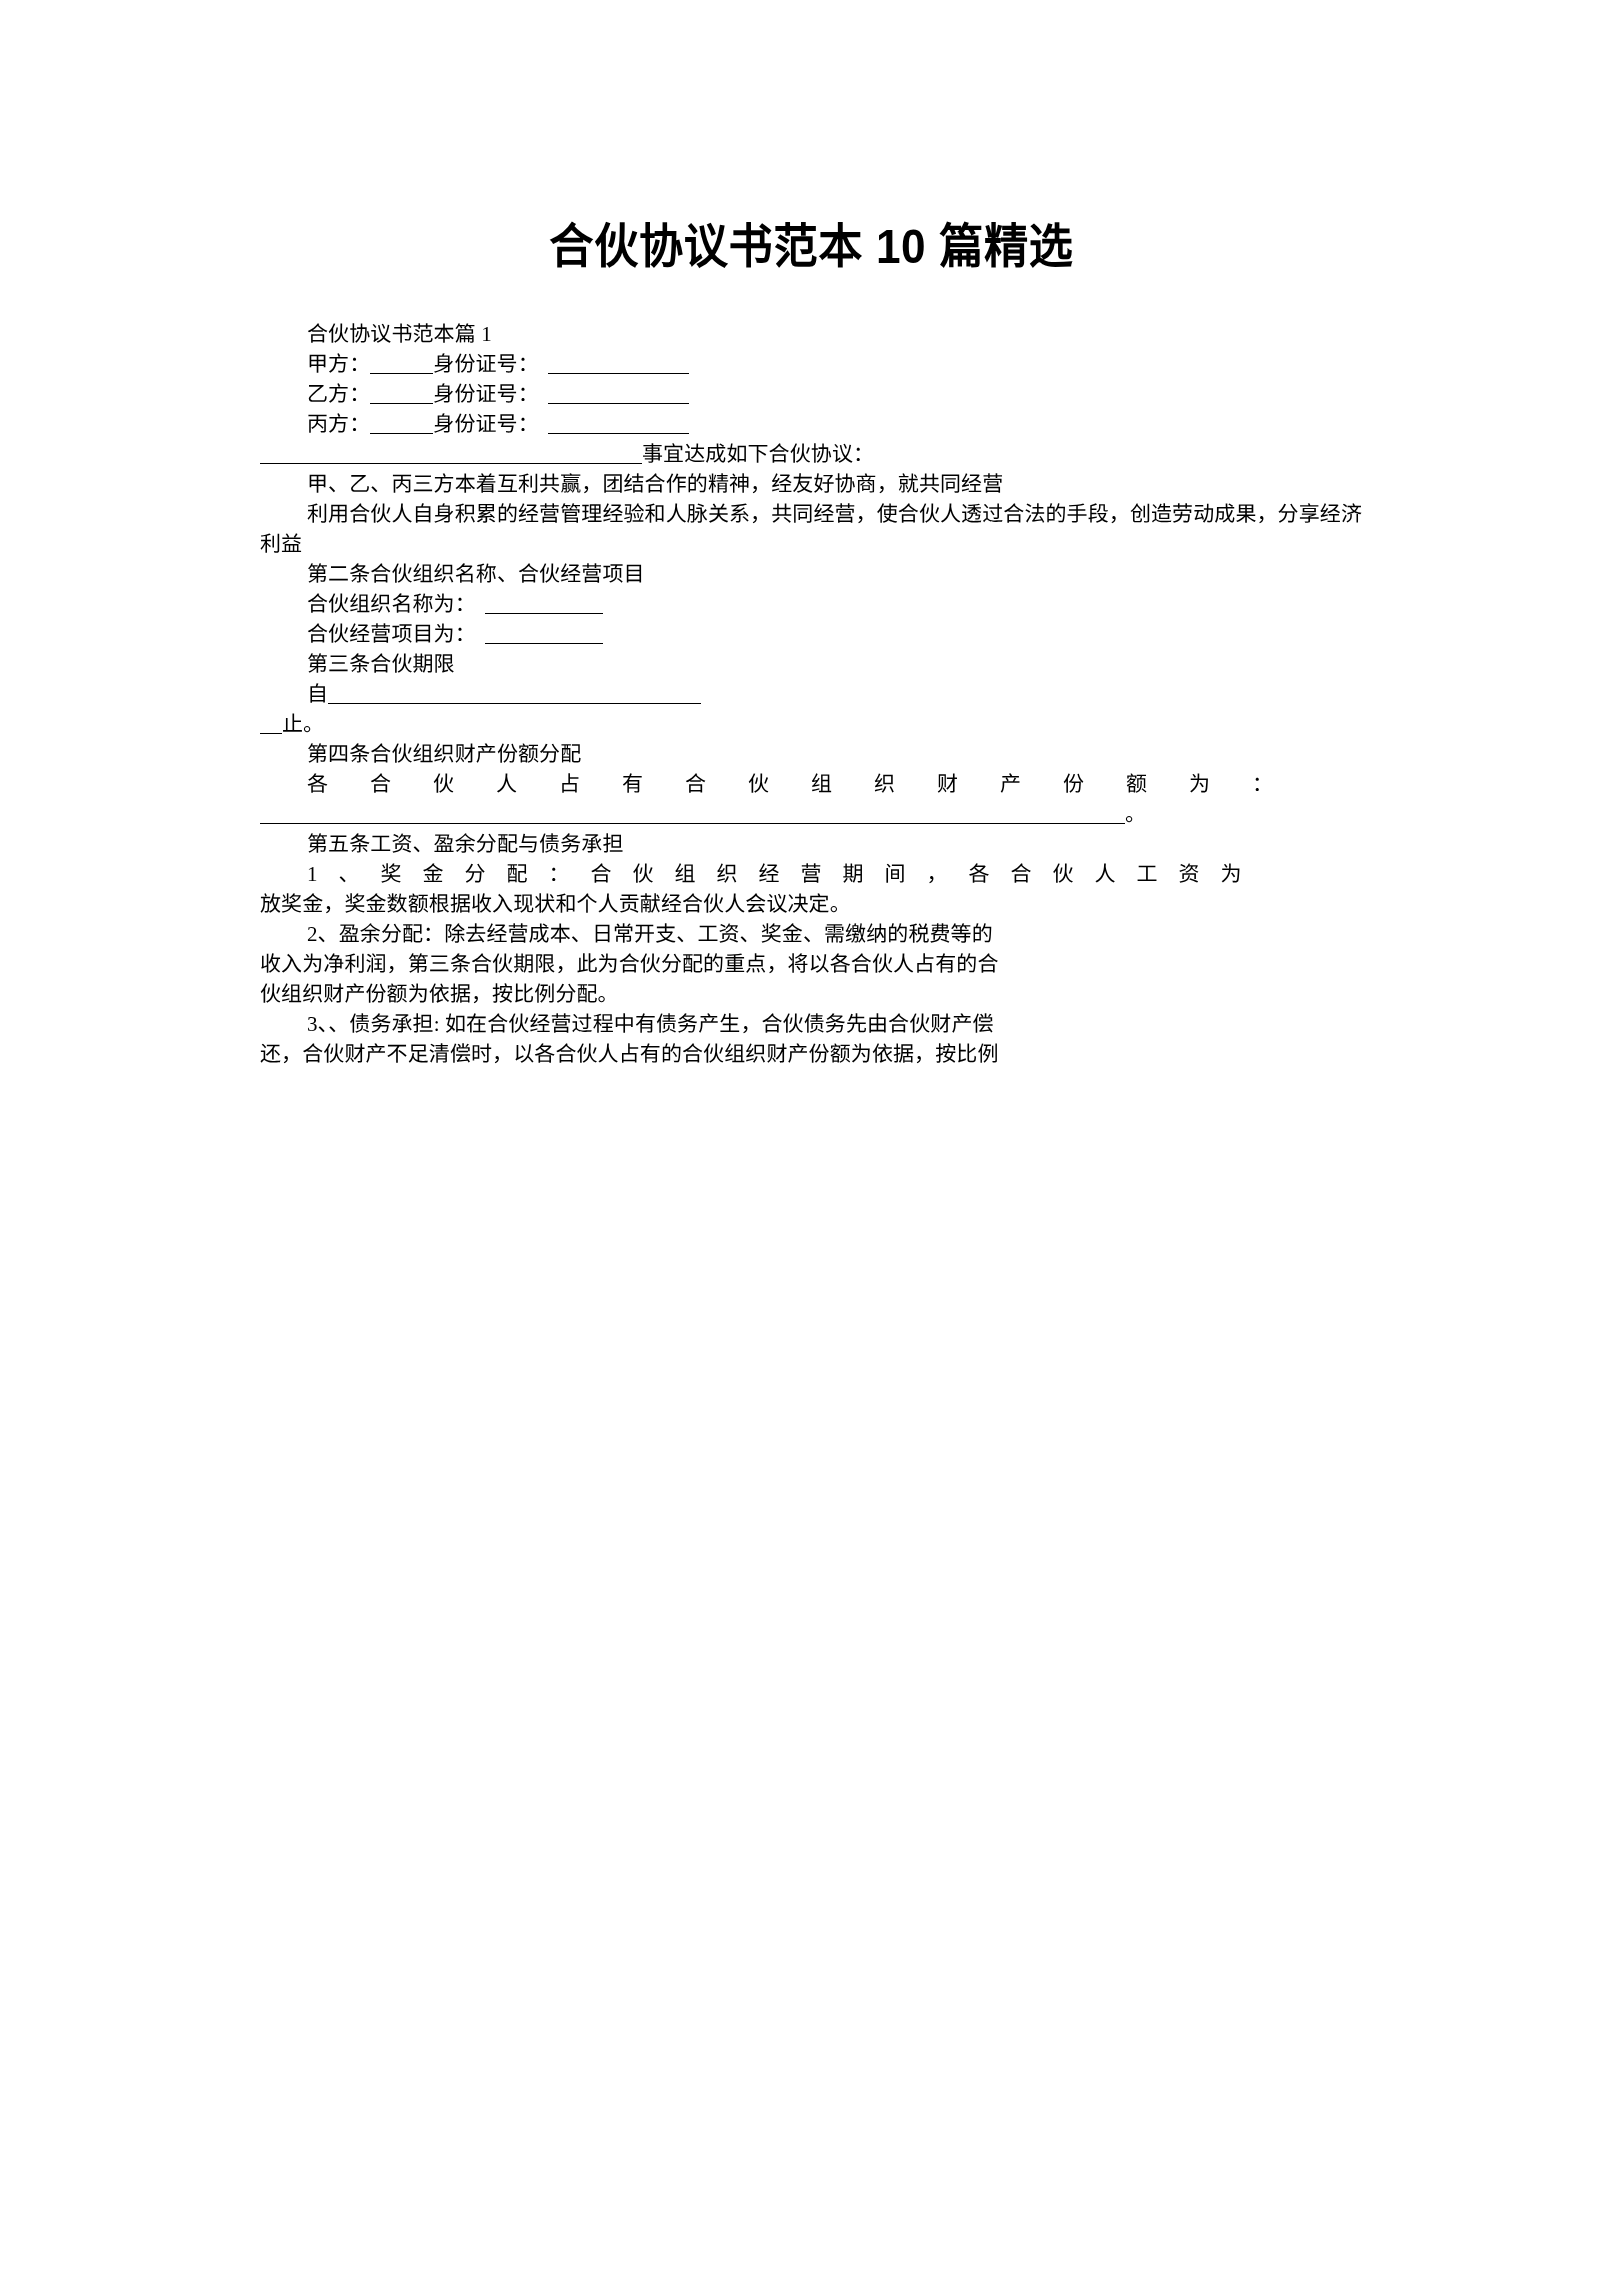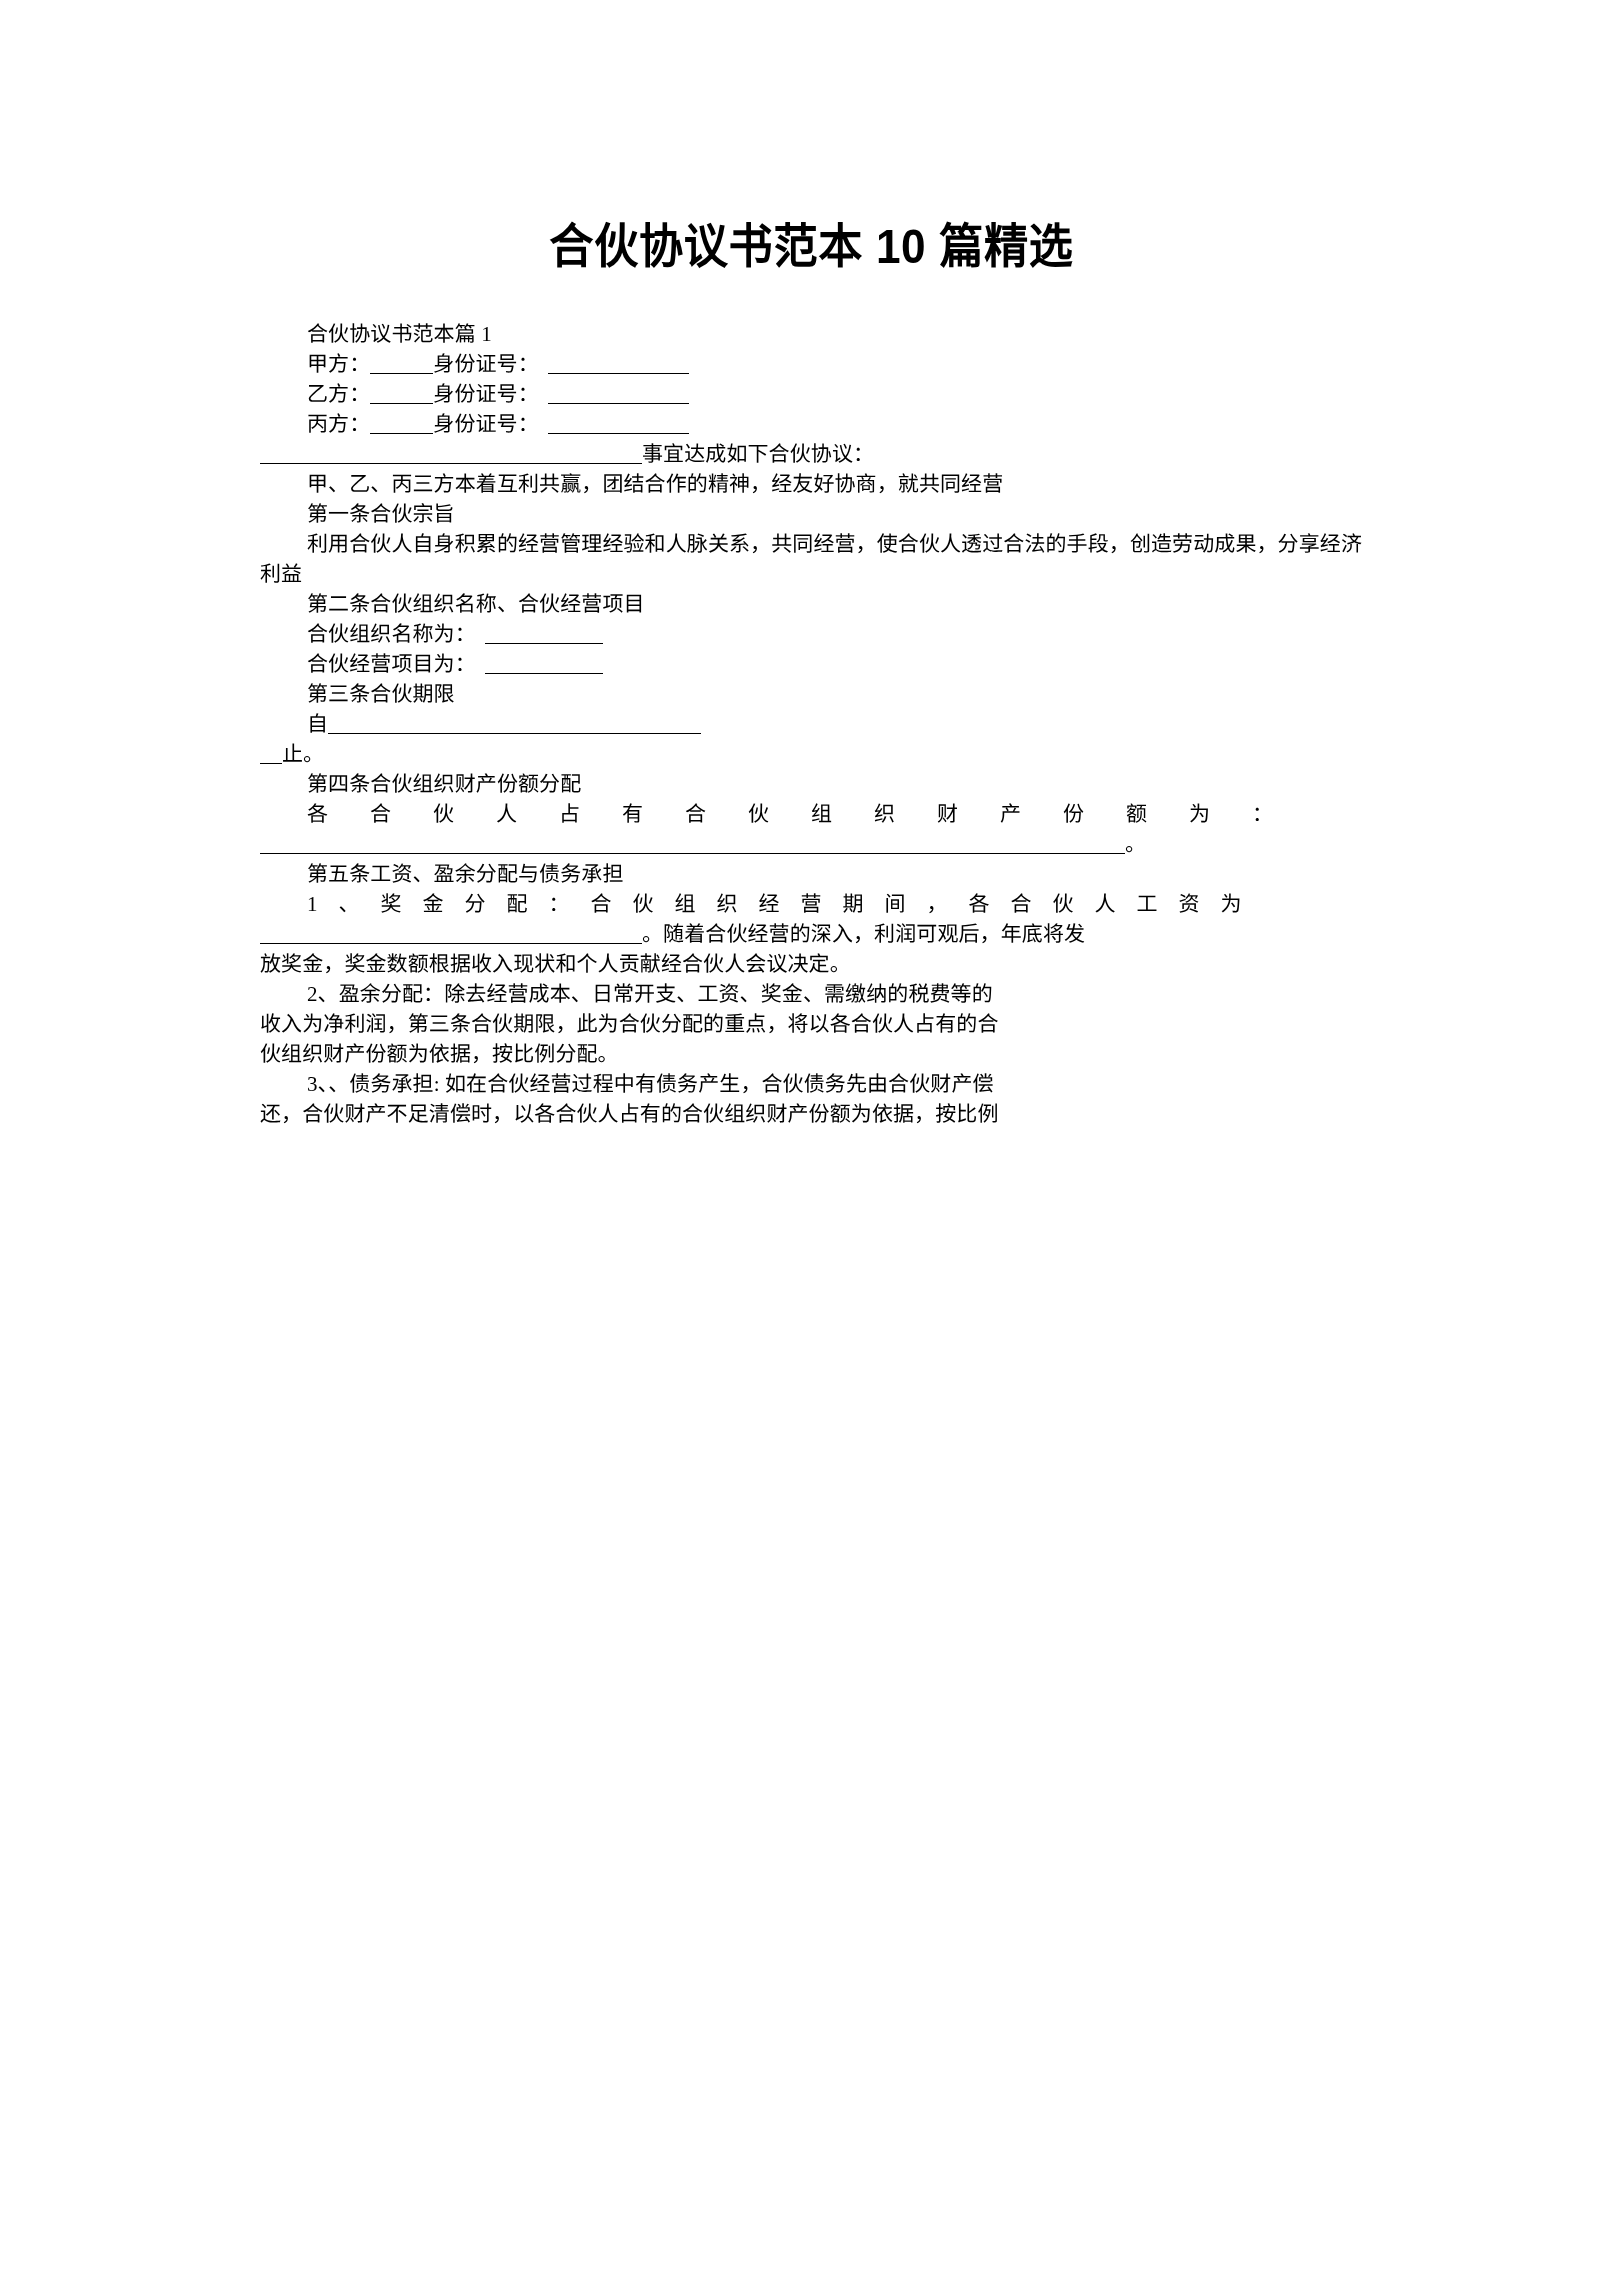--- a/index.html
+++ b/index.html
@@ -107,21 +107,20 @@
     <p class="ln indent"><span>甲方：</span><span class="blank w-sm"></span><span>身份证号：</span><span class="gap-sm"></span><span class="blank w-lg"></span></p>
 
     <p class="ln indent"><span>乙方：</span><span class="blank w-sm"></span><span>身份证号：</span><span class="gap-sm"></span><span class="blank w-lg"></span></p>
 
     <p class="ln indent"><span>丙方：</span><span class="blank w-sm"></span><span>身份证号：</span><span class="gap-sm"></span><span class="blank w-lg"></span></p>
 
     <p class="ln"><span class="blank w-lead"></span><span>事宜达成如下合伙协议：</span></p>
 
     <p class="ln indent">甲、乙、丙三方本着互利共赢，团结合作的精神，经友好协商，就共同经营</p>
 
-    <p class="ln indent">第一条合伙宗旨</p>
 
     <p class="ln wrap indent">利用合伙人自身积累的经营管理经验和人脉关系，共同经营，使合伙人透过合法的手段，创造劳动成果，分享经济利益</p>
 
     <p class="ln indent">第二条合伙组织名称、合伙经营项目</p>
 
     <p class="ln indent"><span>合伙组织名称为：</span><span class="gap-sm"></span><span class="blank w-md"></span></p>
 
     <p class="ln indent"><span>合伙经营项目为：</span><span class="gap-sm"></span><span class="blank w-md"></span></p>
 
     <p class="ln indent">第三条合伙期限</p>
@@ -133,21 +132,20 @@
     <p class="ln indent">第四条合伙组织财产份额分配</p>
 
     <p class="ln spread"><span class="spread-inner" id="spread-a4" style="letter-spacing: 42px; margin-left: 47px;">各合伙人占有合伙组织财产份额为：</span></p>
 
     <p class="ln"><span class="blank w-full"></span><span>。</span></p>
 
     <p class="ln indent">第五条工资、盈余分配与债务承担</p>
 
     <p class="ln spread"><span class="spread-inner" id="spread-a5" style="letter-spacing: 21px; margin-left: 47px;">1、奖金分配：合伙组织经营期间，各合伙人工资为</span></p>
 
-    <p class="ln"><span class="blank w-lead"></span><span>。随着合伙经营的深入，利润可观后，年底将发</span></p>
 
     <p class="ln">放奖金，奖金数额根据收入现状和个人贡献经合伙人会议决定。</p>
 
     <p class="ln indent">2、盈余分配：除去经营成本、日常开支、工资、奖金、需缴纳的税费等的</p>
     <p class="ln">收入为净利润，第三条合伙期限，此为合伙分配的重点，将以各合伙人占有的合</p>
     <p class="ln">伙组织财产份额为依据，按比例分配。</p>
 
     <p class="ln indent">3、、债务承担: 如在合伙经营过程中有债务产生，合伙债务先由合伙财产偿</p>
     <p class="ln">还，合伙财产不足清偿时，以各合伙人占有的合伙组织财产份额为依据，按比例</p>
 

